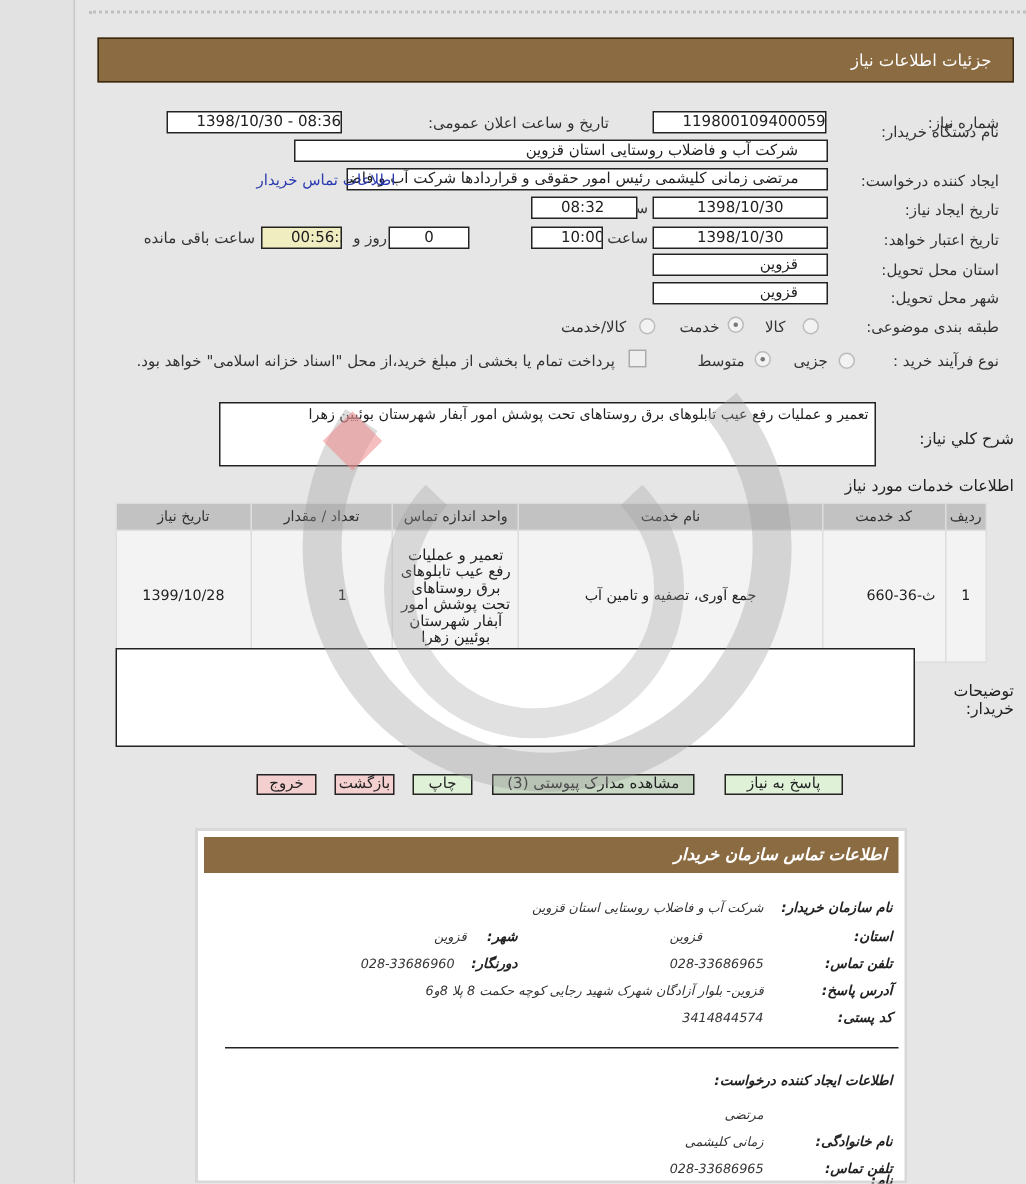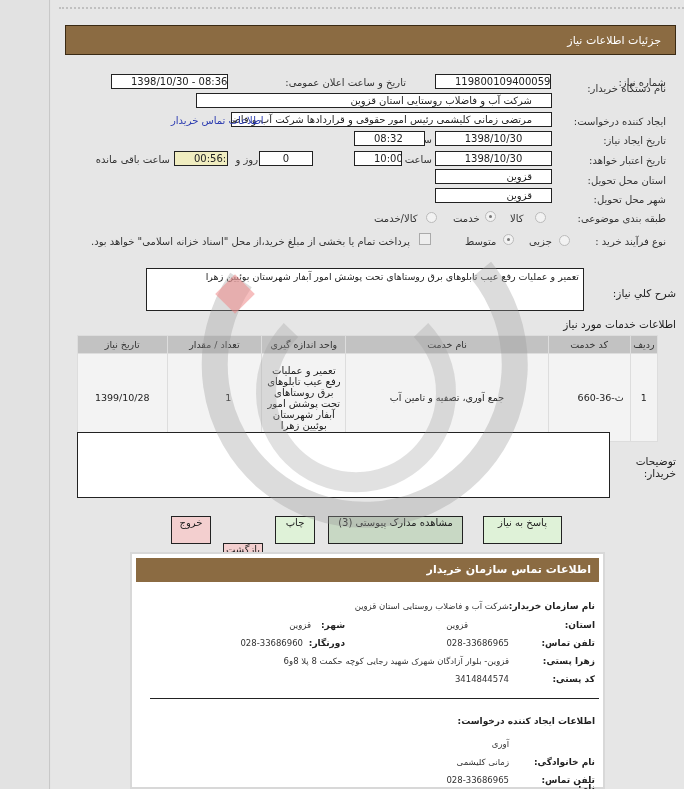--- a/index.html
+++ b/index.html
@@ -19,25 +19,25 @@
   .radio { position: absolute; width: 11px; height: 11px; border-radius: 50%; border: 1px solid #bbb; background: #f2f2f2; }
   .radio.checked::after { content: ""; position: absolute; left: 3px; top: 3px; width: 3px; height: 3px; border-radius: 50%; background: #777; }
   .checkbox { position: absolute; width: 12px; height: 12px; border: 1px solid #aaa; background: #eee; }
   .opt-label { position: absolute; direction: rtl; font-size: 10px; color: #333; white-space: nowrap; }
   .desc-box { position: absolute; left: 95px; top: 268px; width: 438px; height: 43px; background: #fff; border: 1px solid #222; direction: rtl; padding: 2px 4px; font-size: 9.5px; }
   .bold-label { position: absolute; direction: rtl; font-weight: normal; font-size: 10.5px; color: #222; white-space: nowrap; }
   table.items { position: absolute; left: 26px; top: 335px; width: 581px; border-collapse: collapse; direction: rtl; font-size: 9.5px; }
   table.items th { background: #c2c2c2; color: #333; font-weight: normal; height: 18px; border: 1px solid #ddd; }
   table.items td { background: #f3f3f3; border: 1px solid #ddd; text-align: center; vertical-align: middle; height: 88px; }
   .buyer-notes { position: absolute; left: 26px; top: 432px; width: 533px; height: 66px; background: #fff; border: 1px solid #222; }
-  .btn { position: absolute; top: 516px; height: 28px; border: 1px solid #222; font-size: 10px; line-height: 12px; text-align: center; direction: rtl; cursor: pointer; }
+  .btn { position: absolute; top: 516px; height: 14px; border: 1px solid #222; font-size: 10px; line-height: 12px; text-align: center; direction: rtl; cursor: pointer; }
   .btn.green { background: #dff2d8; }
   .btn.gray-green { background: #c8d8c4; }
   .btn.pink { background: #f3cfcf; }
-  .contact-panel { position: absolute; left: 79px; top: 552px; width: 475px; height: 237px; background: #fff; border: 2px solid #d8d8d8; }
+  .contact-panel { position: absolute; left: 79px; top: 552px; width: 475px; height: 237px; background: #fff; border: 2px solid #d8d8d8; font-style: italic; }
   .contact-header { position: absolute; left: 4px; top: 4px; right: 4px; height: 24px; background: #8b6b42; }
   .contact-header .title { position: absolute; right: 8px; top: 5px; color: #fff; font-size: 11px; font-weight: bold; direction: rtl; }
   .c-label { position: absolute; direction: rtl; font-size: 9px; font-weight: bold; color: #222; white-space: nowrap; }
   .c-value { position: absolute; direction: rtl; font-size: 8.5px; color: #333; white-space: nowrap; }
   .hr { position: absolute; left: 18px; right: 4px; top: 144px; border-top: 1px solid #222; }
   .watermark { position: absolute; pointer-events: none; }
 </style>
 </head>
 <body>
 
@@ -101,21 +101,21 @@
   <span class="bold-label" style="right:8px; top:287px;">شرح کلي نياز:</span>
   <div class="desc-box">تعمیر و عملیات رفع عیب تابلوهای برق روستاهای تحت پوشش امور آبفار شهرستان بوئیین زهرا</div>
 
   <span class="bold-label" style="right:8px; top:318px;">اطلاعات خدمات مورد نیاز</span>
   <table class="items">
     <thead>
       <tr>
         <th style="width:26px;">ردیف</th>
         <th style="width:78px;">کد خدمت</th>
         <th style="width:192px;">نام خدمت</th>
-        <th style="width:80px;">واحد اندازه گیری</th>
+        <th style="width:80px;">واحد اندازه تماس</th>
         <th style="width:90px;">تعداد / مقدار</th>
         <th style="width:85px;">تاریخ نیاز</th>
       </tr>
     </thead>
     <tbody>
       <tr>
         <td>1</td>
         <td style="text-align:right;padding-right:6px;">ث-36-660</td>
         <td>جمع آوری، تصفیه و تامین آب</td>
         <td style="font-size:10px;line-height:11px;padding:0 2px;">تعمیر و عملیات رفع عیب تابلوهای برق روستاهای تحت پوشش امور آبفار شهرستان بوئیین زهرا</td>
@@ -124,53 +124,53 @@
       </tr>
     </tbody>
   </table>
 
   <span class="bold-label" style="right:8px; top:455px; white-space:normal; width:48px; line-height:12px; text-align:right;">توضیحات خریدار:</span>
   <div class="buyer-notes"></div>
 
   <div class="btn green" style="left:432px; width:79px;">پاسخ به نیاز</div>
   <div class="btn gray-green" style="left:296px; width:135px; left:277px;">مشاهده مدارک پیوستی (3)</div>
   <div class="btn green" style="left:224px; width:40px;">چاپ</div>
-  <div class="btn pink" style="left:172px; width:40px;margin-top:27px;">بازگشت</div>
+  <div class="btn pink" style="left:172px; width:40px;">بازگشت</div>
   <div class="btn pink" style="left:120px; width:40px;">خروج</div>
 
   <div class="contact-panel">
     <div class="contact-header">
       <span class="title">اطلاعات تماس سازمان خریدار</span>
     </div>
 
     <span class="c-label" style="right:8px; top:47px;">نام سازمان خریدار:</span>
     <span class="c-value" style="right:94px; top:47px;">شرکت آب و فاضلاب روستایی استان قزوین</span>
 
     <span class="c-label" style="right:8px; top:66px;">استان:</span>
     <span class="c-value" style="right:135px; top:66px;">قزوین</span>
     <span class="c-label" style="right:258px; top:66px;">شهر:</span>
     <span class="c-value" style="right:292px; top:66px;">قزوین</span>
 
     <span class="c-label" style="right:8px; top:84px;">تلفن تماس:</span>
     <span class="c-value" style="right:94px; top:84px;">028-33686965</span>
     <span class="c-label" style="right:258px; top:84px;">دورنگار:</span>
     <span class="c-value" style="right:300px; top:84px;">028-33686960</span>
 
-    <span class="c-label" style="right:8px; top:102px;">زهرا پستی:</span>
+    <span class="c-label" style="right:8px; top:102px;">آدرس پاسخ:</span>
     <span class="c-value" style="right:94px; top:102px;">قزوین- بلوار آزادگان شهرک شهید رجایی کوچه حکمت 8 پلا 8و6</span>
 
     <span class="c-label" style="right:8px; top:120px;">کد پستی:</span>
     <span class="c-value" style="right:94px; top:120px;">3414844574</span>
 
     <div class="hr"></div>
 
     <span class="c-label" style="right:8px; top:162px;">اطلاعات ایجاد کننده درخواست:</span>
 
     <span class="c-label" style="right:8px; top:185px;margin-top:44px;">نام:</span>
-    <span class="c-value" style="right:94px; top:185px;">آوری</span>
+    <span class="c-value" style="right:94px; top:185px;">مرتضی</span>
 
     <span class="c-label" style="right:8px; top:203px;">نام خانوادگی:</span>
     <span class="c-value" style="right:94px; top:203px;">زمانی کلیشمی</span>
 
     <span class="c-label" style="right:8px; top:221px;">تلفن تماس:</span>
     <span class="c-value" style="right:94px; top:221px;">028-33686965</span>
   </div>
 
   <svg class="watermark" style="left:10px; top:240px;" width="600" height="320">
     <path d="M420 30 A150 150 0 1 1 180 40" fill="none" stroke="#9a9a9a" stroke-opacity="0.35" stroke-width="26"></path>

